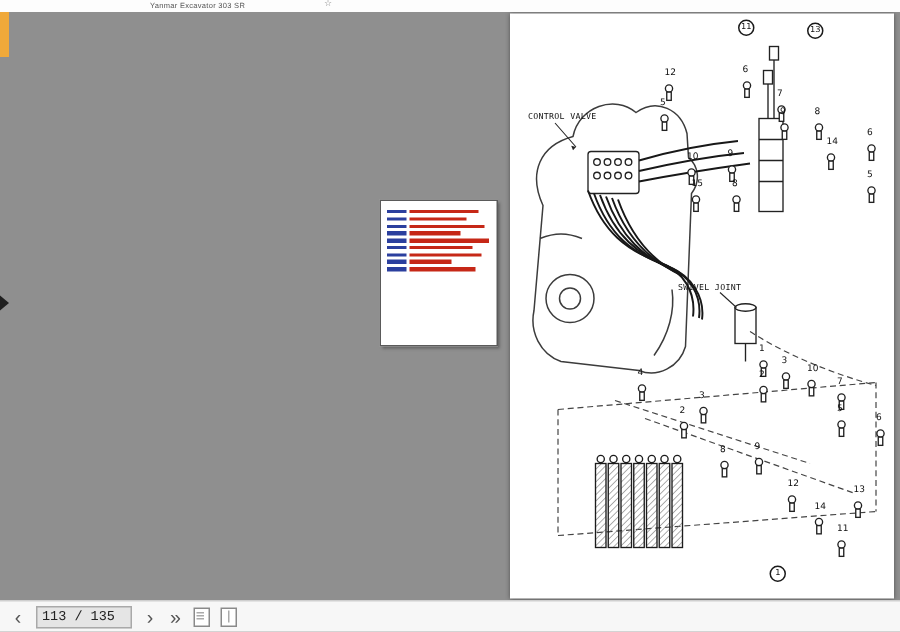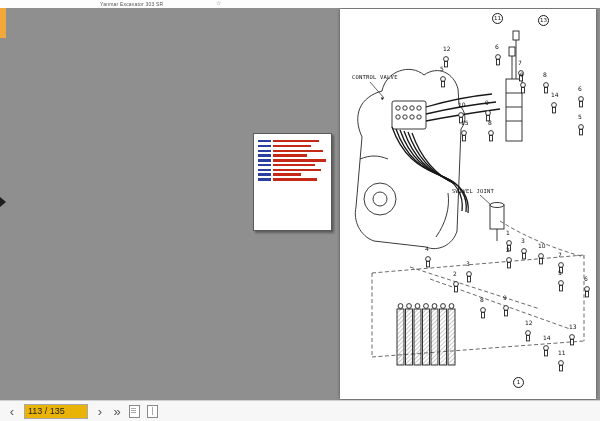--- a/index.html
+++ b/index.html
@@ -64,23 +64,23 @@
   .bottombar{
     position:absolute;left:0;top:400px;width:600px;height:21px;
     background:#f7f7f7;border-top:1px solid #cfcfcf;box-sizing:border-box;
     display:flex;align-items:center;gap:7px;padding:0 0 0 7px;z-index:5;
   }
   .nav-btn{
     font-size:13px;line-height:13px;color:#555;width:10px;text-align:center;
     cursor:pointer;user-select:none;
   }
   .pginput{
-    width:56px;height:13px;border:1px solid #a9a9a9;background:#eab308;
+    width:56px;height:13px;border:1px solid #a9a9a9;background:#e5e5e5;
     font-size:9px;color:#222;padding:0 3px;box-sizing:content-box;
-    font-family:Liberation Sans, sans-serif;
+    font-family:Liberation Mono, monospace;
   }
   .icon-a{
     width:9px;height:11px;border:1px solid #8a8a8a;background:#fff;
     position:relative;cursor:pointer;
   }
   .icon-a::before{
     content:"";position:absolute;left:1px;top:2px;width:5px;height:1px;
     background:#aaa;box-shadow:0 2px 0 #aaa,0 4px 0 #aaa;
   }
   .icon-b{

